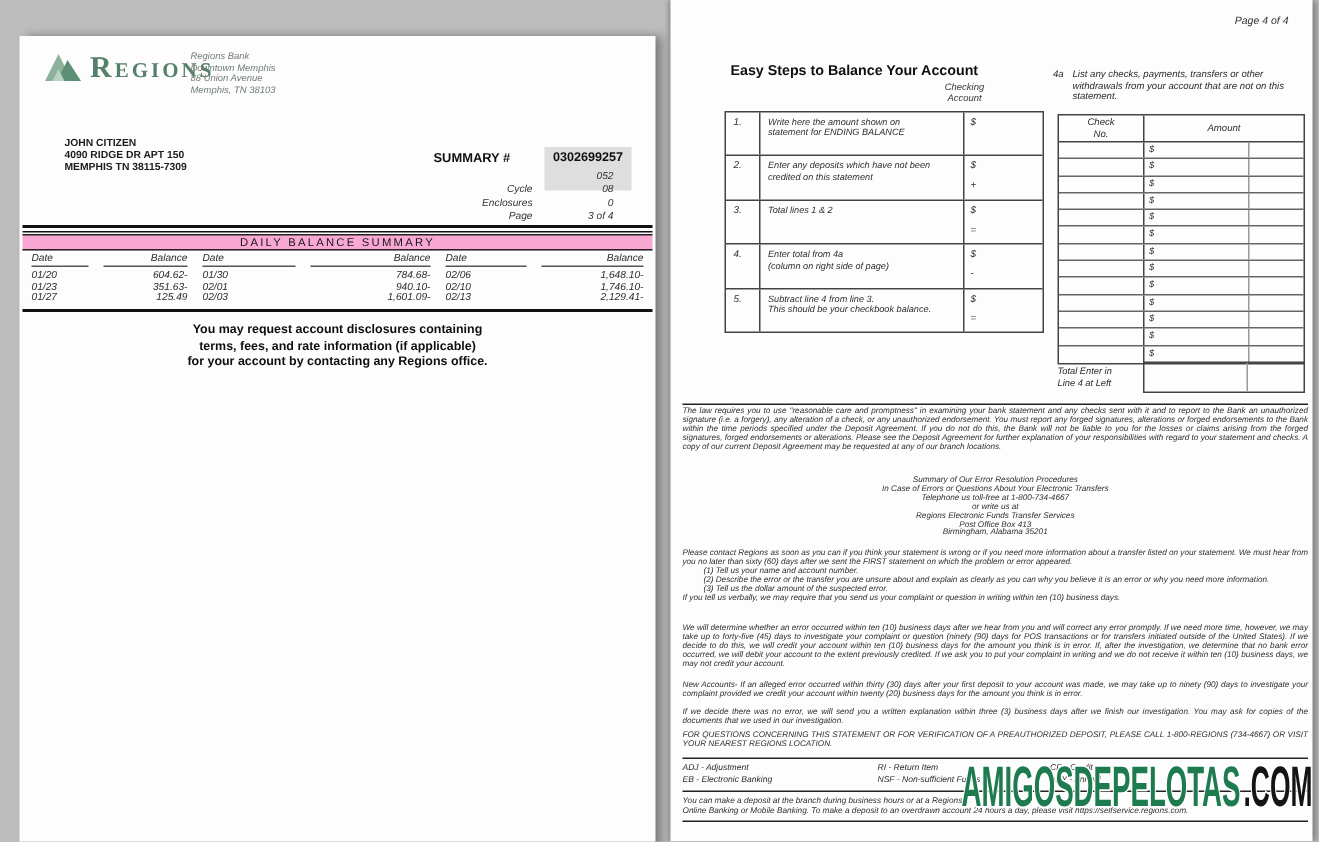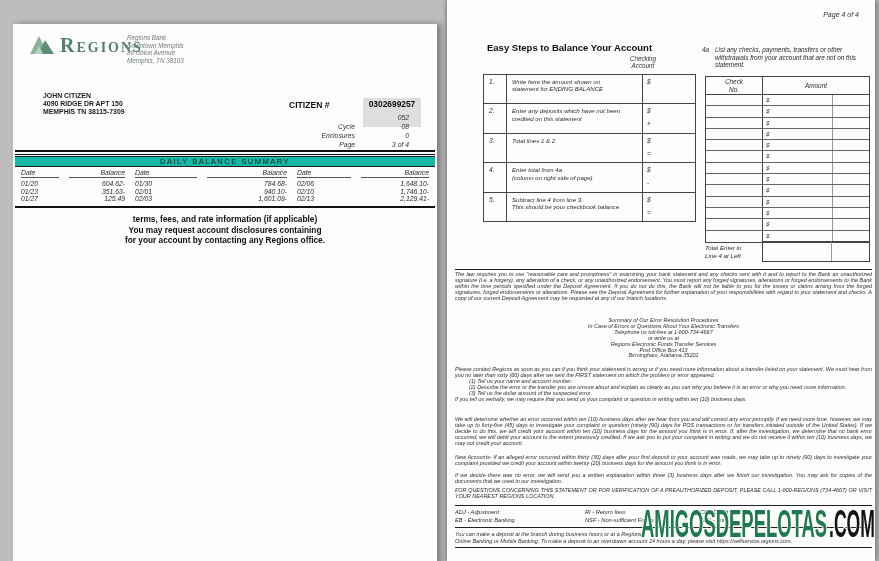--- a/index.html
+++ b/index.html
@@ -16,21 +16,21 @@
   .bank-addr { position:absolute; top:10px; left:114px; font-size:6.3px; line-height:7.6px; font-style:italic; color:#6f7d74; }
   .cust { position:absolute; top:68px; left:30px; font-size:6.9px; line-height:8.2px; font-weight:bold; color:#1c1c1c; }
   .acct-label { position:absolute; top:76px; left:276px; font-size:8.6px; font-weight:bold; color:#0f0f0f; }
   .acct-box { position:absolute; top:73.5px; left:350px; width:58px; height:29px; background:#dedede;
               font-size:8.4px; font-weight:bold; text-align:center; line-height:13px; color:#0f0f0f; }
   .meta { position:absolute; top:90px; right:28px; font-size:6.8px; font-style:italic; color:#333; }
   .mrow { display:flex; justify-content:flex-end; height:9px; }
   .mlabel { text-align:right; }
   .mval { width:54px; text-align:right; }
   .rule2x { position:absolute; left:2px; right:2px; top:126px; height:5px; border-top:2px solid #111; border-bottom:1.5px solid #111; }
-  .dbsbar { position:absolute; left:2px; right:2px; top:132px; height:11px; background:#14b8a6;
+  .dbsbar { position:absolute; left:2px; right:2px; top:132px; height:11px; background:#f9a8d4;
             border-top:1px solid #222; border-bottom:1px solid #222; text-align:center;
             font-size:7.5px; letter-spacing:1.5px; color:#161616; line-height:10px; }
   .dbstable { position:absolute; left:8px; right:4px; top:145px; font-size:6.8px; font-style:italic; color:#2b2b2b; }
   .dbsrow { display:grid; grid-template-columns:38px 56px 62px 80px 54px 68px; column-gap:10px; line-height:7.4px; }
   .dbsrow .h { border-bottom:0.8px solid #555; padding-bottom:1px; margin-bottom:2px; }
   .dbsrow .r { text-align:right; }
   .rule-thick { position:absolute; left:2px; right:2px; top:182px; border-top:2.5px solid #111; }
   .notice { position:absolute; top:190px; left:0; right:0; text-align:center; font-weight:bold;
             font-size:8.3px; line-height:10.5px; color:#0e0e0e; }
 
@@ -102,21 +102,21 @@
     <div>88 Union Avenue</div>
     <div>Memphis, TN 38103</div>
   </div>
 
   <div class="cust">
     <div>JOHN CITIZEN</div>
     <div>4090 RIDGE DR APT 150</div>
     <div>MEMPHIS TN 38115-7309</div>
   </div>
 
-  <div class="acct-label">CITIZEN #</div>
+  <div class="acct-label">SUMMARY #</div>
   <div class="acct-box">0302699257</div>
 
   <div class="meta">
     <div class="mrow">
         <span class="mlabel"></span>
         <span class="mval">052</span>
       </div>
     <div class="mrow">
         <span class="mlabel">Cycle</span>
         <span class="mval">08</span>
@@ -165,22 +165,22 @@
       <span>02/03</span>
       <span class="r">1,601.09-</span>
       <span>02/13</span>
       <span class="r">2,129.41-</span>
     </div>
   </div>
 
   <div class="rule-thick"></div>
 
   <div class="notice">
+    <div>You may request account disclosures containing</div>
     <div>terms, fees, and rate information (if applicable)</div>
-    <div>You may request account disclosures containing</div>
     <div>for your account by contacting any Regions office.</div>
   </div>
 </div>
 
 <div class="pg pr">
 
   <div class="pgind">Page 4 of 4</div>
   <div class="esteps-h">Easy Steps to Balance Your Account</div>
 
   <div class="chk-label">

